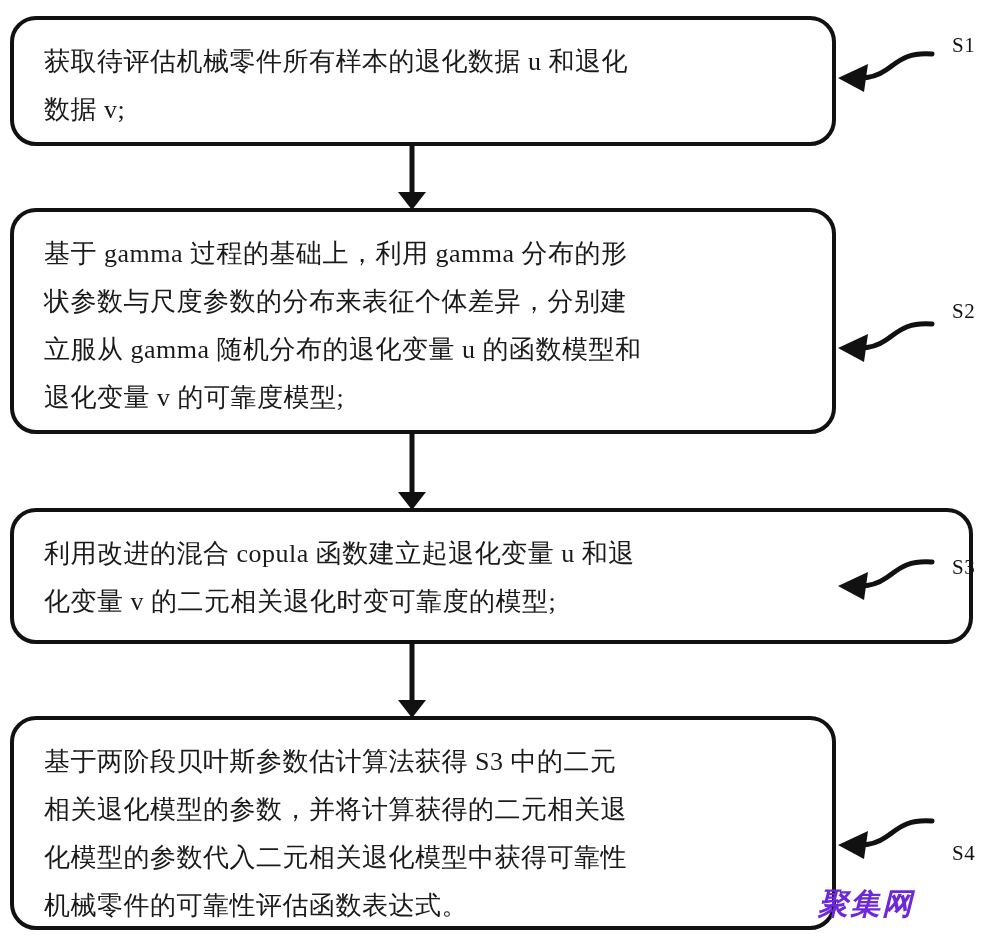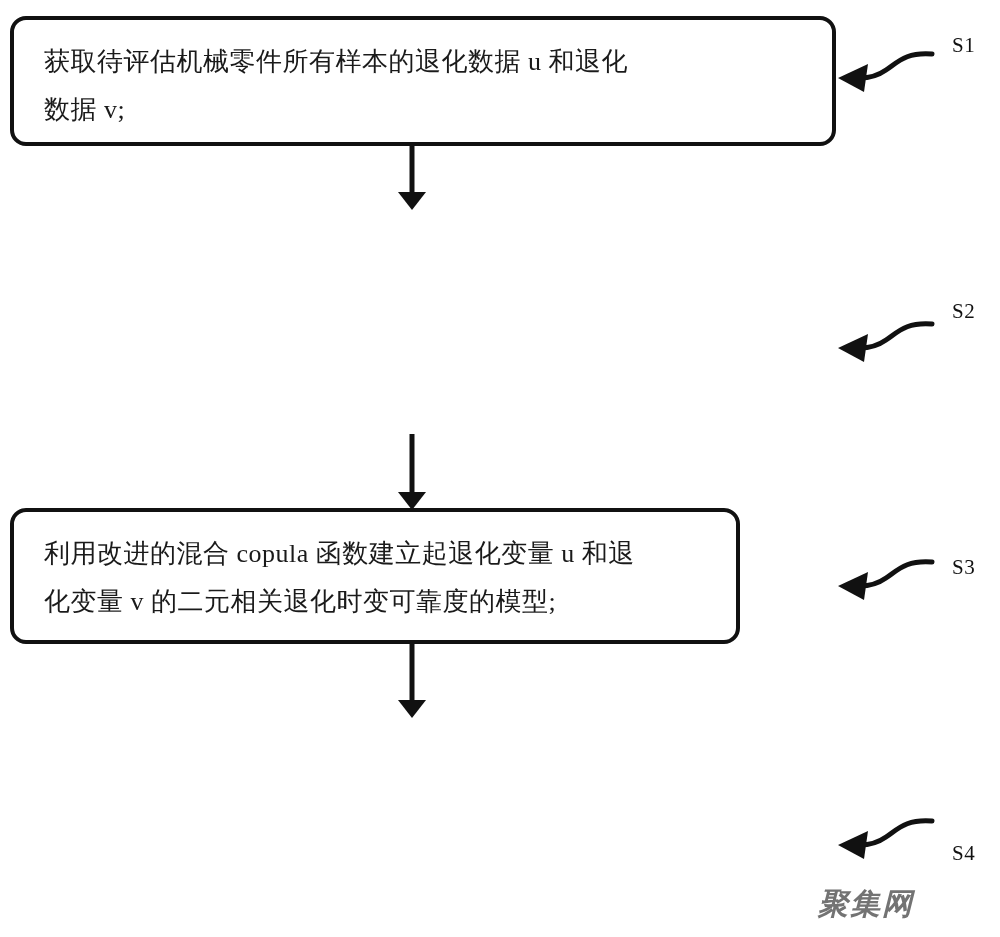--- a/index.html
+++ b/index.html
@@ -16,21 +16,21 @@
     width: 1000px;
     height: 937px;
     background: #ffffff;
     overflow: hidden;
   }
   .step-box {
     position: absolute;
     box-sizing: border-box;
     background: #ffffff;
     border: 4px solid #111111;
-    border-radius: 16px;
+    border-radius: 26px;
   }
   .step-text {
     position: absolute;
     left: 30px;
     right: 22px;
     top: 18px;
     font-family: "Liberation Serif", "DejaVu Serif", serif;
     font-size: 26px;
     line-height: 48px;
     color: #1a1a1a;
@@ -56,43 +56,55 @@
     left: 0;
     top: 0;
   }
   .watermark {
     position: absolute;
     font-family: "DejaVu Sans", "Liberation Sans", sans-serif;
     font-size: 30px;
     font-weight: bold;
     font-style: italic;
     letter-spacing: 2px;
-    color: #737373;
+    color: #6d28d9;
     text-align: center;
   }
 </style>
 </head>
 <body>
 
 <div id="canvas">
 
   <div class="step-box" style="left:10px; top:16px; width:826px; height:130px;">
     <div class="step-text">获取待评估机械零件所有样本的退化数据 u 和退化
 数据 v;</div>
   </div>
   <div class="step-label" style="left:952px; top:33px;">S1</div>
 
+  <div class="step-box" style="left:10px; top:208px; width:826px; height:226px;">
+    <div class="step-text">基于 gamma 过程的基础上，利用 gamma 分布的形
+状参数与尺度参数的分布来表征个体差异，分别建
+立服从 gamma 随机分布的退化变量 u 的函数模型和
+退化变量 v 的可靠度模型;</div>
+  </div>
   <div class="step-label" style="left:952px; top:299px;">S2</div>
 
-  <div class="step-box" style="left:10px; top:508px; width:730px; height:136px;padding-left:36px;">
+  <div class="step-box" style="left:10px; top:508px; width:963px; height:136px;padding-left:36px;">
     <div class="step-text">利用改进的混合 copula 函数建立起退化变量 u 和退
 化变量 v 的二元相关退化时变可靠度的模型;</div>
   </div>
   <div class="step-label" style="left:952px; top:555px;">S3</div>
 
+  <div class="step-box" style="left:10px; top:716px; width:826px; height:214px;">
+    <div class="step-text">基于两阶段贝叶斯参数估计算法获得 S3 中的二元
+相关退化模型的参数，并将计算获得的二元相关退
+化模型的参数代入二元相关退化模型中获得可靠性
+机械零件的可靠性评估函数表达式。</div>
+  </div>
   <div class="step-label" style="left:952px; top:800px;margin-top:41px;">S4</div>
 
   <svg class="connector" width="1000" height="937" viewBox="0 0 1000 937" aria-hidden="true">
 
     <g>
       <line x1="412" y1="146" x2="412" y2="194" stroke="#111111" stroke-width="5"></line>
       <polygon points="398,192 426,192 412,210" fill="#111111"></polygon>
     </g>
 
     <g>

